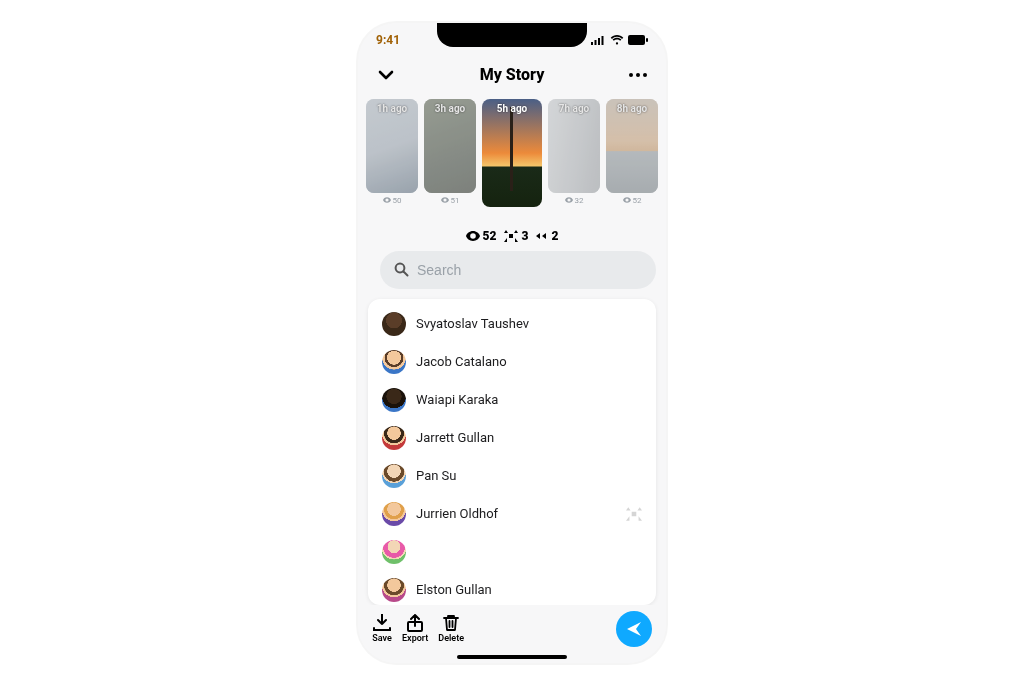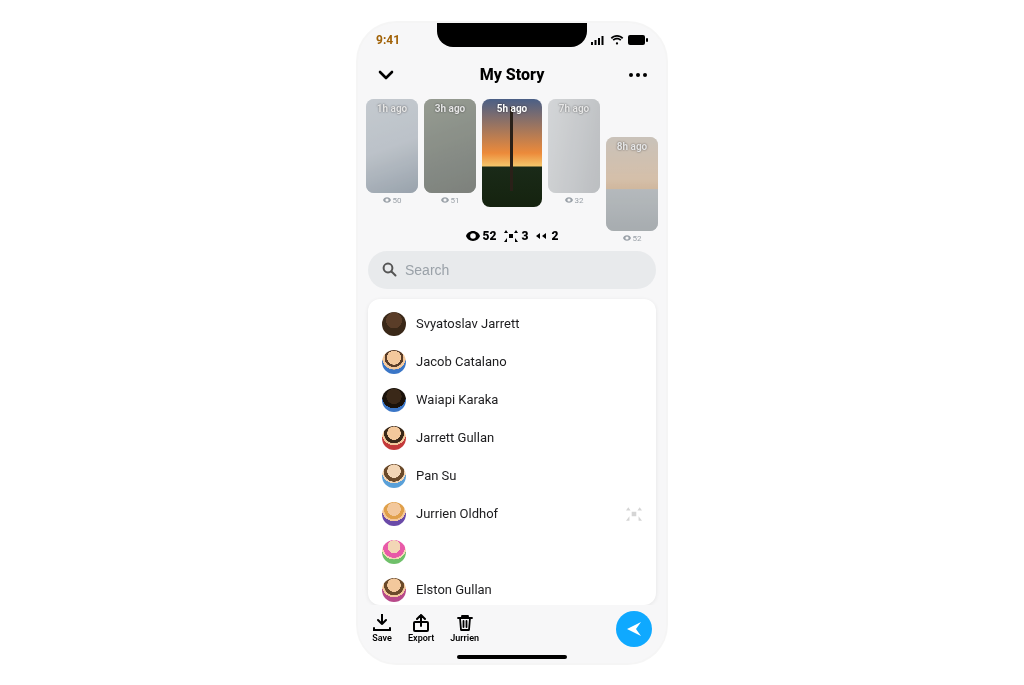--- a/index.html
+++ b/index.html
@@ -96,32 +96,32 @@
   .story.selected .mini{ visibility:hidden; }
 
   .thumb0{ background: linear-gradient(160deg,#b9c7d6 0%,#a9b8c8 50%,#5f7891 100%); }
   .thumb1{ background: linear-gradient(160deg,#5d6b52 0%,#3d4a3a 60%,#2a3428 100%); }
   .thumb2{ background: linear-gradient(180deg,#4a5f86 0%,#ec8a3a 50%,#f5c56a 62%,#1a2a18 63%,#15230f 100%); }
   .thumb2::before{
     content:''; position:absolute; left:46%; top:8px; width:3px; height:84px;
     background:#2a2018; z-index:1;
   }
   .thumb3{ background: linear-gradient(100deg,#dadfe4 0%,#c2c8ce 50%,#a8afb6 100%); }
-  .thumb4{ background: linear-gradient(180deg,#c9b7a2 0%,#e6b079 45%,#dfa05e 55%,#9aa6ae 56%,#7f8c94 100%); margin-top: 38px; }
+  .thumb4{ background: linear-gradient(180deg,#c9b7a2 0%,#e6b079 45%,#dfa05e 55%,#9aa6ae 56%,#7f8c94 100%); }
 
   .metrics{
     position:absolute; top:206px; left:0; right:0;
     display:flex; justify-content:center; gap:8px;
     font-size:12px; font-weight:800; color:#000;
   }
   .metrics span{ display:flex; gap:3px; align-items:center; }
   .metrics svg{ display:block; }
 
   .searchwrap{
-    position:absolute; top:228px; left:10px; right:10px;
+    position:absolute; top:228px; left:22px; right:10px;
     height:38px;
     background:#e8eaec;
     border-radius:20px;
     display:flex; align-items:center; gap:8px;
     padding:0 14px;
   }
   .searchwrap input{
     border:none; outline:none; background:transparent;
     font-size:14px; color:#333; flex:1;
   }
@@ -157,21 +157,21 @@
   .av6{ background: radial-gradient(circle at 50% 28%, #f3d6b6 0 30%, #e85aa8 31% 52%, #f3d6b6 53% 60%, #6fc06a 61% 100%); }
   .av7{ background: radial-gradient(circle at 50% 30%, #f3c89c 0 32%, #6b4a2a 33% 48%, #f3c89c 49% 58%, #b84a8a 59% 100%); }
 
   .bottombar{
     position:absolute; left:0; right:0; bottom:0;
     height:58px;
     background:#f7f7f8;
     display:flex; align-items:center;
     padding:0 14px 10px;
   }
-  .actions{ display:flex; gap:16px;text-align:center; }
+  .actions{ display:flex; gap:10px;text-align:center; }
   .action{
     display:flex; flex-direction:column; align-items:center; gap:1px;
     cursor:pointer; color:#000;
   }
   .action .lbl{ font-size:9px; font-weight:600; }
   .spacer{ flex:1; }
   .sendbtn{
     width:36px; height:36px; border-radius:50%;
     background:#0fa9ff;
     display:flex; align-items:center; justify-content:center;
@@ -306,21 +306,21 @@
     <svg width="15" height="15" viewBox="0 0 15 15">
         <circle cx="6" cy="6" r="4.4" stroke="#555" stroke-width="2" fill="none"></circle>
         <line x1="9.5" y1="9.5" x2="13.5" y2="13.5" stroke="#555" stroke-width="2" stroke-linecap="round"></line>
       </svg>
     <input placeholder="Search" style="">
   </div>
 
   <div class="card">
     <div class="viewer">
       <div class="avatar av0"></div>
-      <div class="vname">Svyatoslav Jarrett</div>
+      <div class="vname">Svyatoslav Taushev</div>
     </div>
     <div class="viewer">
       <div class="avatar av1"></div>
       <div class="vname">Jacob Catalano</div>
     </div>
     <div class="viewer">
       <div class="avatar av2"></div>
       <div class="vname">Waiapi Karaka</div>
     </div>
     <div class="viewer">
@@ -362,21 +362,21 @@
         <svg width="20" height="18" viewBox="0 0 20 18">
             <path d="M10 12V1m0 0L6 5m4-4l4 4" stroke="#000" stroke-width="2" fill="none" stroke-linecap="round" stroke-linejoin="round"></path>
             <rect x="3" y="8" width="14" height="9" rx="1" stroke="#000" stroke-width="2" fill="none"></rect>
           </svg>
         <div class="lbl">Export</div>
       </div>
       <div class="action">
         <svg width="18" height="18" viewBox="0 0 18 18">
             <path d="M2 4h14M6 4V2h6v2M4 4l1 12h8l1-12M7.5 7v6M10.5 7v6" stroke="#000" stroke-width="1.8" fill="none" stroke-linecap="round" stroke-linejoin="round"></path>
           </svg>
-        <div class="lbl">Jurrien</div>
+        <div class="lbl">Delete</div>
       </div>
     </div>
     <div class="spacer"></div>
     <div class="sendbtn">
       <svg width="18" height="18" viewBox="0 0 18 18">
           <path d="M2 9l14-7-5 7 5 7z" fill="#fff"></path>
         </svg>
     </div>
   </div>
 

